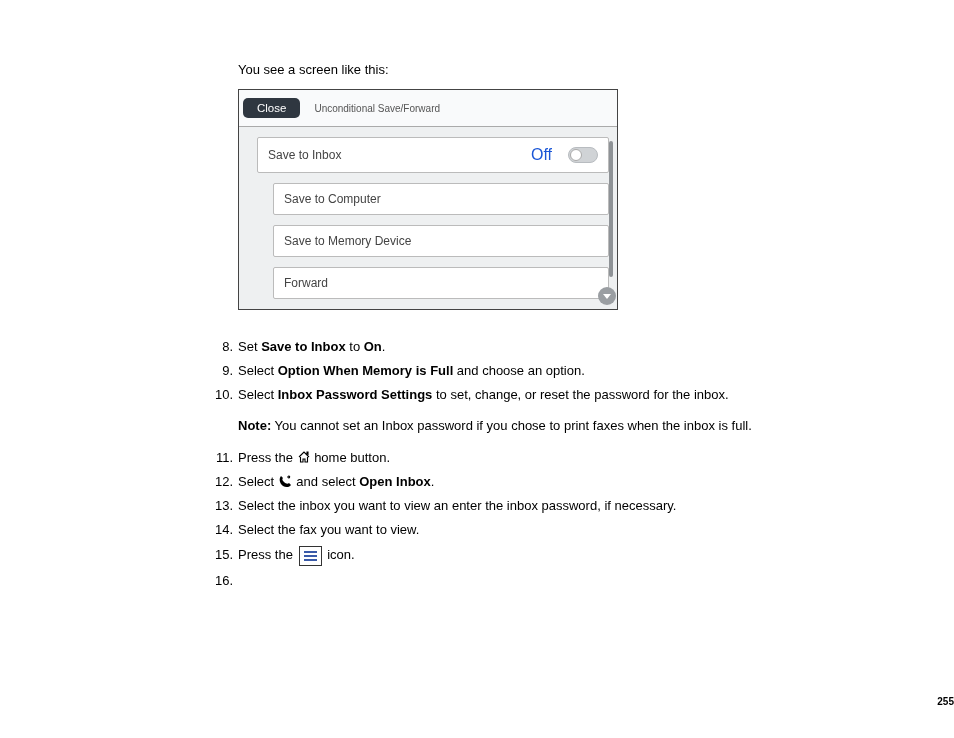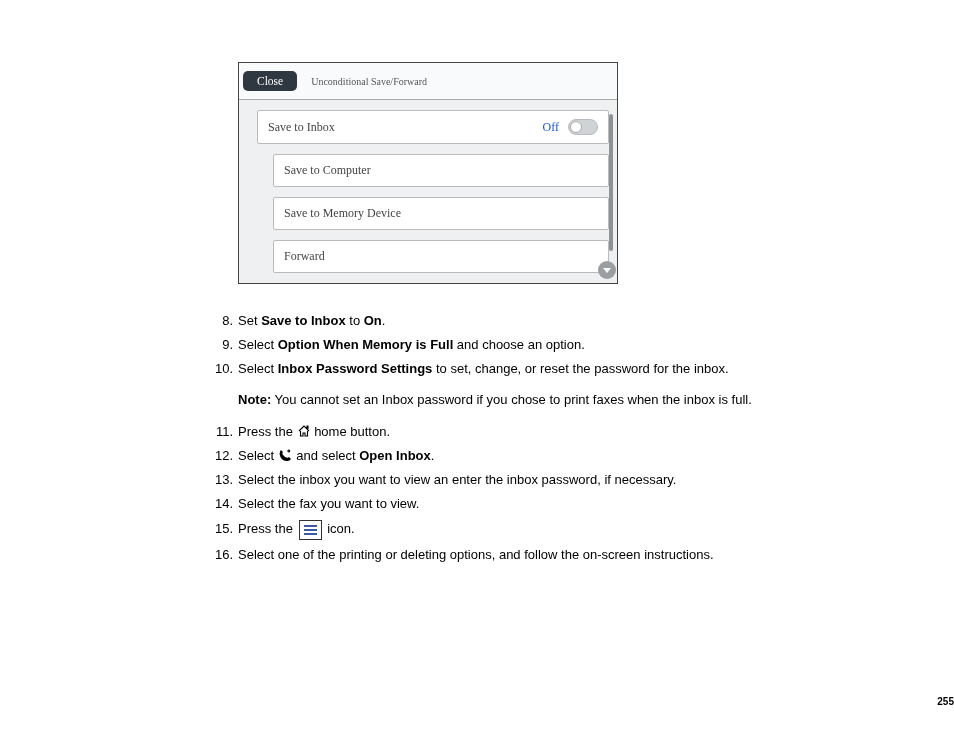--- a/index.html
+++ b/index.html
@@ -22,21 +22,20 @@
   .intro-line {
     margin-bottom: 12px;
   }
   .device-screen {
     border: 1px solid #444;
     width: 378px;
     margin-bottom: 28px;
     background: #15803d;
     font-size: 12px;
     color: #444;
-    font-family: Liberation Serif, serif;
   }
   .device-header {
     display: flex;
     align-items: center;
     border-bottom: 1px solid #aaa;
     background: #f9fafb;
     height: 32px;
     padding: 2px 4px;
   }
   .close-btn {
@@ -64,21 +63,21 @@
     padding: 8px 10px;
     display: flex;
     align-items: center;
     font-size: 12px;
     color: #444;
     position: relative;
   }
   .dev-row.sub { margin-left: 16px; }
   .dev-row.last { margin-bottom: 0; }
   .flex-spacer { flex: 1; }
-  .off-label { color: #1955d6; font-size: 12px; margin-right: 9px; }
+  .off-label { color: #1955d6; font-size: 16px; margin-right: 16px; }
   .toggle {
     width: 28px; height: 14px; border-radius: 8px;
     background: #d0d3d6; position: relative; border:1px solid #b8bcc0;
   }
   .toggle .knob {
     position: absolute; left: 1px; top: 1px;
     width: 12px; height: 12px; border-radius: 50%;
     background: #fff; border: 1px solid #aaa; box-sizing: border-box;
   }
   .side-scroll {
@@ -145,20 +144,21 @@
     text-align: right;
     font-weight: bold;
     font-size: 10px;
   }
   b { font-weight: bold; }
 </style>
 </head>
 <body>
 
 <div class="content">
+  <div class="intro-line">You see a screen like this:</div>
 
   <div class="device-screen">
     <div class="device-header">
       <div class="close-btn">Close</div>
       <div class="header-title">Unconditional Save/Forward</div>
     </div>
     <div class="device-body">
       <div class="dev-row">
         <span>Save to Inbox</span>
         <span class="flex-spacer"></span>
@@ -210,18 +210,17 @@
           </svg></span><span> and select </span><b>Open Inbox</b><span>.</span>
     </li>
     <li>Select the inbox you want to view an enter the inbox password, if necessary.</li>
     <li>
       <span>Select the fax you want to view.</span>
     </li>
     <li>
       <span>Press the </span><span class="menu-icon-box"><span class="bar b1"></span><span class="bar b2"></span><span class="bar b3"></span></span><span> icon.</span>
     </li>
     <li>
-      <span>Select one of the printing or deleting options, and follow the on-screen instructions.</span>
     </li>
   </ol>
 </div>
 
 <div class="page-num">255</div>
 
 </body></html>

